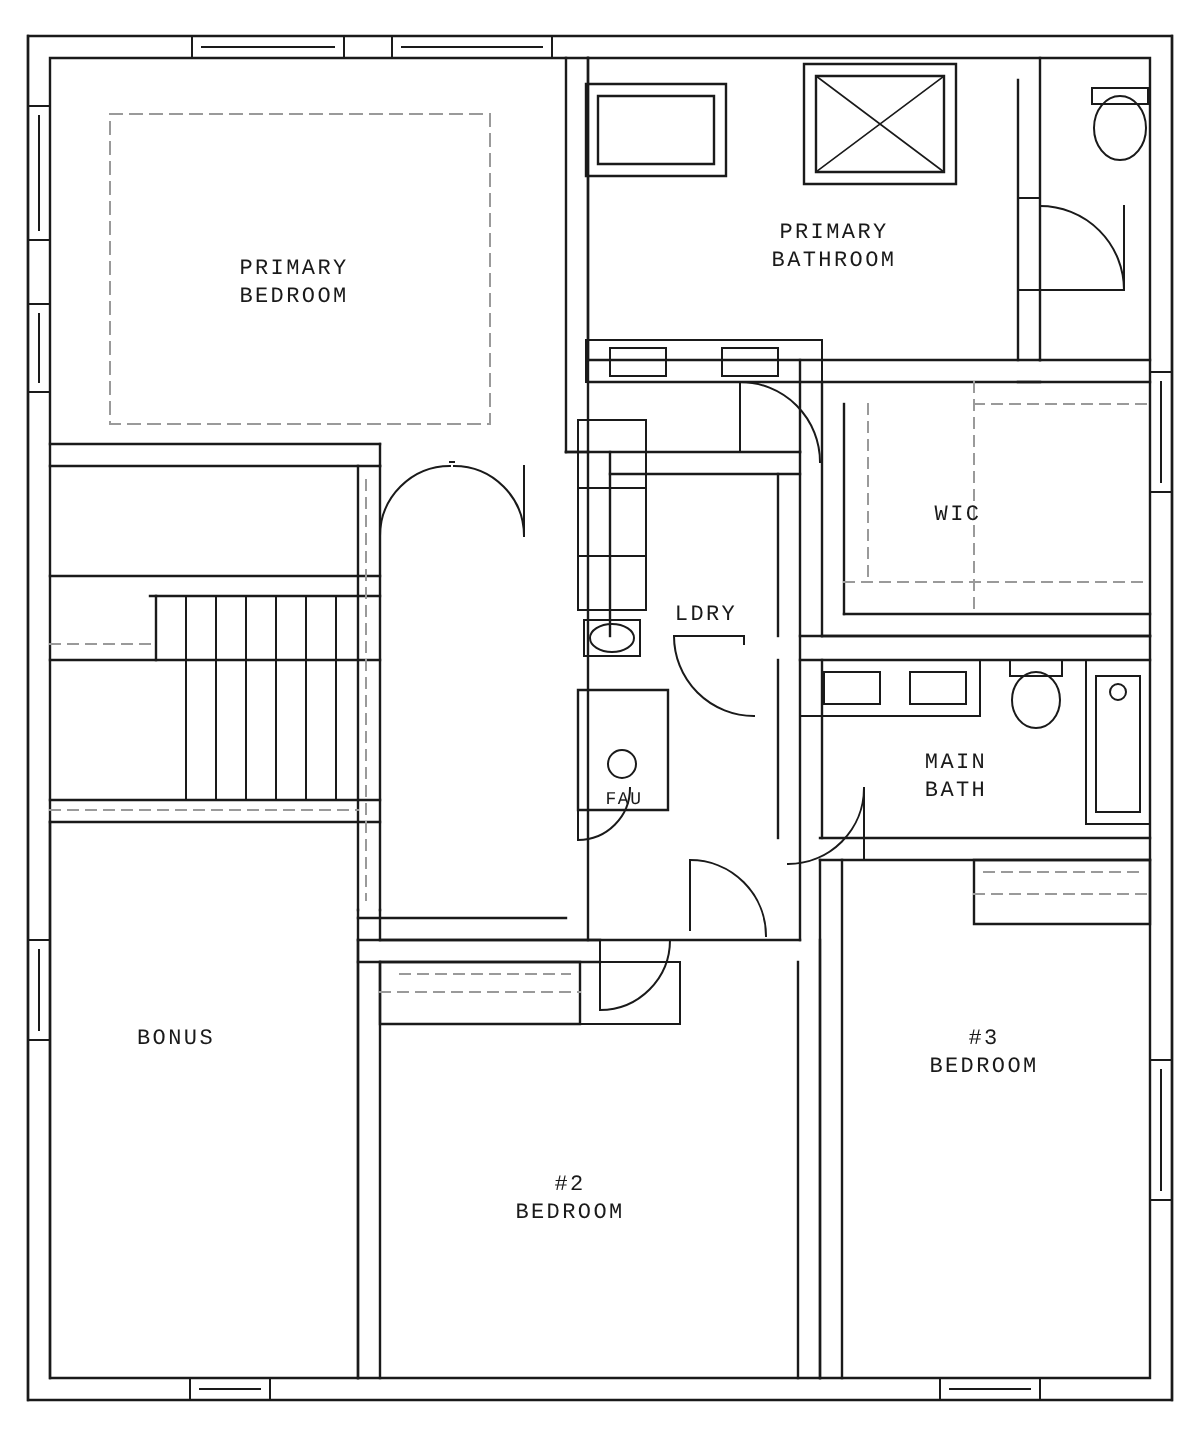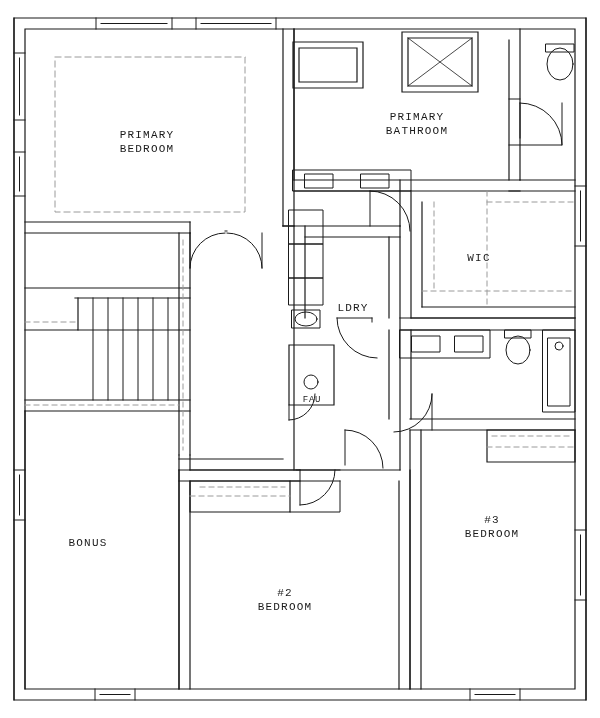--- a/index.html
+++ b/index.html
@@ -267,19 +267,21 @@
     </g>
   </svg>
 
   <div class="room-label" style="left:87px; top:128px; width:120px;">PRIMARY
 BEDROOM</div>
   <div class="room-label" style="left:357px; top:110px; width:120px;">PRIMARY
 BATHROOM</div>
   <div class="room-label" style="left:444px; top:251px; width:70px;">WIC</div>
   <div class="room-label" style="left:323px; top:265px; width:60px;margin-top:36px;">LDRY</div>
   <div class="room-label small" style="left:294px; top:363px; width:36px;">FAU</div>
-  <div class="room-label" style="left:53px; top:536px; width:70px;">BONUS</div>
+  <div class="room-label" style="left:443px; top:375px; width:70px;">MAIN
+BATH</div>
+  <div class="room-label" style="left:53px; top:513px; width:70px;">BONUS</div>
   <div class="room-label" style="left:240px; top:586px; width:90px;">#2
 BEDROOM</div>
   <div class="room-label" style="left:447px; top:513px; width:90px;">#3
 BEDROOM</div>
 
 </div>
 
 </body></html>

